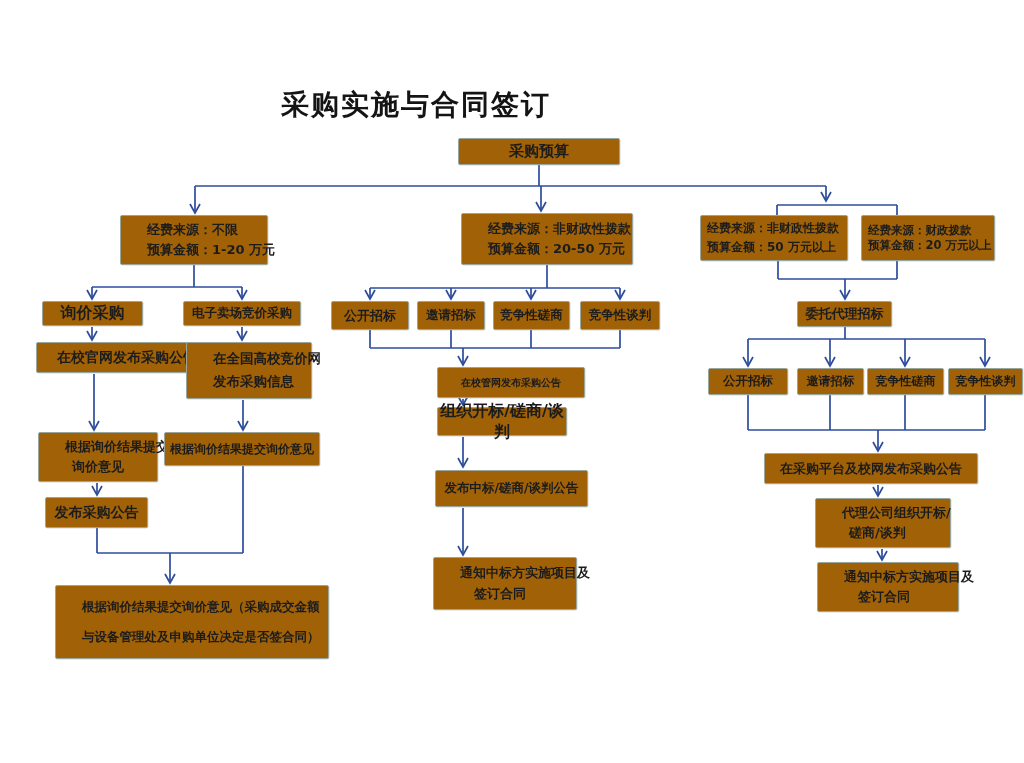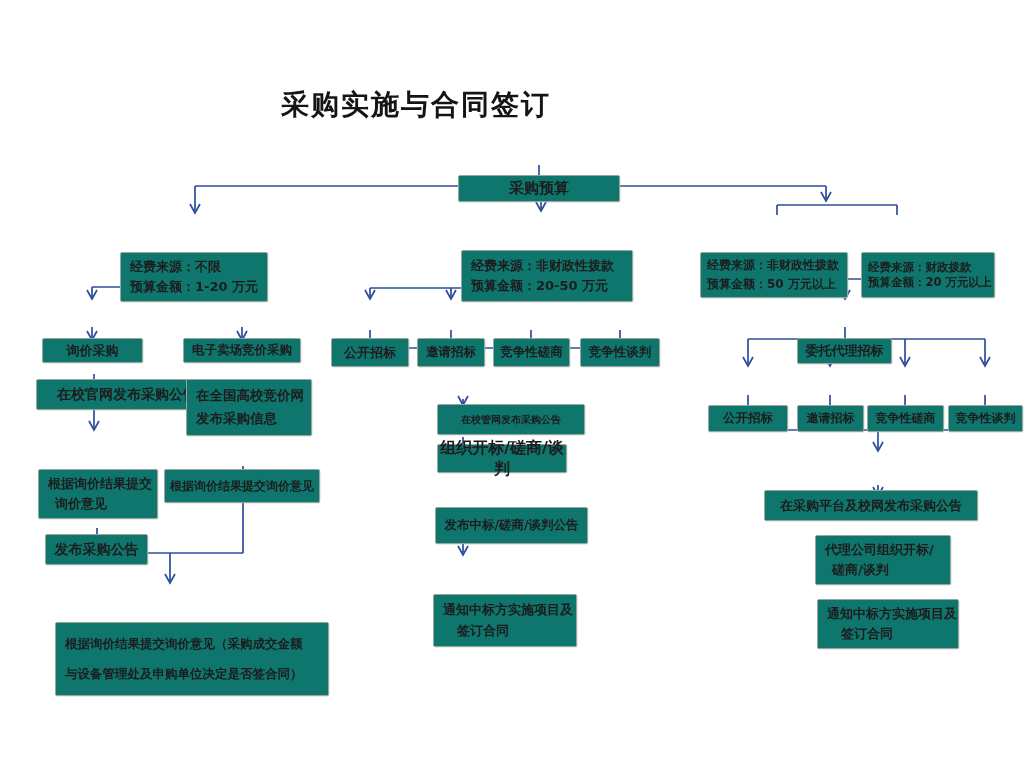--- a/index.html
+++ b/index.html
@@ -1,26 +1,26 @@
 <!DOCTYPE html>
 <html><head>
 <meta charset="utf-8">
 <style>
   html,body{margin:0;padding:0;background:#ffffff;}
   .stage{position:relative;width:1024px;height:763px;background:#ffffff;overflow:hidden;
          font-family:"DejaVu Sans",sans-serif;}
   .title{position:absolute;left:281px;top:86px;width:500px;text-align:left;
          font-family:"DejaVu Serif","DejaVu Sans",serif;font-size:28px;font-weight:bold;
          color:#141414;letter-spacing:2px;}
-  .node{position:absolute;box-sizing:border-box;background:#0f766e;
+  .node{position:absolute;box-sizing:border-box;background:#a16207;
         border:1px solid #9aa69b;border-radius:2px;color:#1c1c1c;font-weight:700;
         display:flex;flex-direction:column;justify-content:center;
-        box-shadow:0.5px 0.5px 0 rgba(160,170,160,.45);margin-top:37px;}
+        box-shadow:0.5px 0.5px 0 rgba(160,170,160,.45);}
   .c{align-items:center;text-align:center;}
-  .ml{align-items:flex-start;text-align:left;padding:3px 9px;justify-content:space-evenly;}
+  .ml{align-items:flex-start;text-align:left;padding:3px 26px;justify-content:space-evenly;}
   .ml span{display:block;white-space:nowrap;}
   .ind{padding-left:14px;}
   .ind2{padding-left:7px;}
   svg.wires{position:absolute;left:0;top:0;z-index:0;}
   .node,.title{z-index:1;}
 </style>
 </head>
 <body>
 
 <div class="stage">
@@ -126,21 +126,21 @@
   <div class="node ml" style="left:700px;top:215px;width:148px;height:46px;font-size:12px;padding:3px 6px">
     <span>经费来源：非财政性拨款</span>
     <span>预算金额：50 万元以上</span>
   </div>
 
   <div class="node ml" style="left:861px;top:215px;width:134px;height:46px;font-size:11.5px;padding:6px 6px">
     <span>经费来源：财政拨款</span>
     <span>预算金额：20 万元以上</span>
   </div>
 
-  <div class="node c" style="left:42px;top:301px;width:101px;height:25px;font-size:13px">询价采购</div>
+  <div class="node c" style="left:42px;top:301px;width:101px;height:25px;font-size:16px">询价采购</div>
 
   <div class="node c" style="left:183px;top:301px;width:118px;height:25px;font-size:12.5px">电子卖场竞价采购</div>
 
   <div class="node c" style="left:36px;top:342px;width:182px;height:31px;font-size:14px">在校官网发布采购公告</div>
 
   <div class="node ml" style="left:186px;top:342px;width:126px;height:57px;font-size:13.5px">
     <span>在全国高校竞价网</span>
     <span>发布采购信息</span>
   </div>
 

